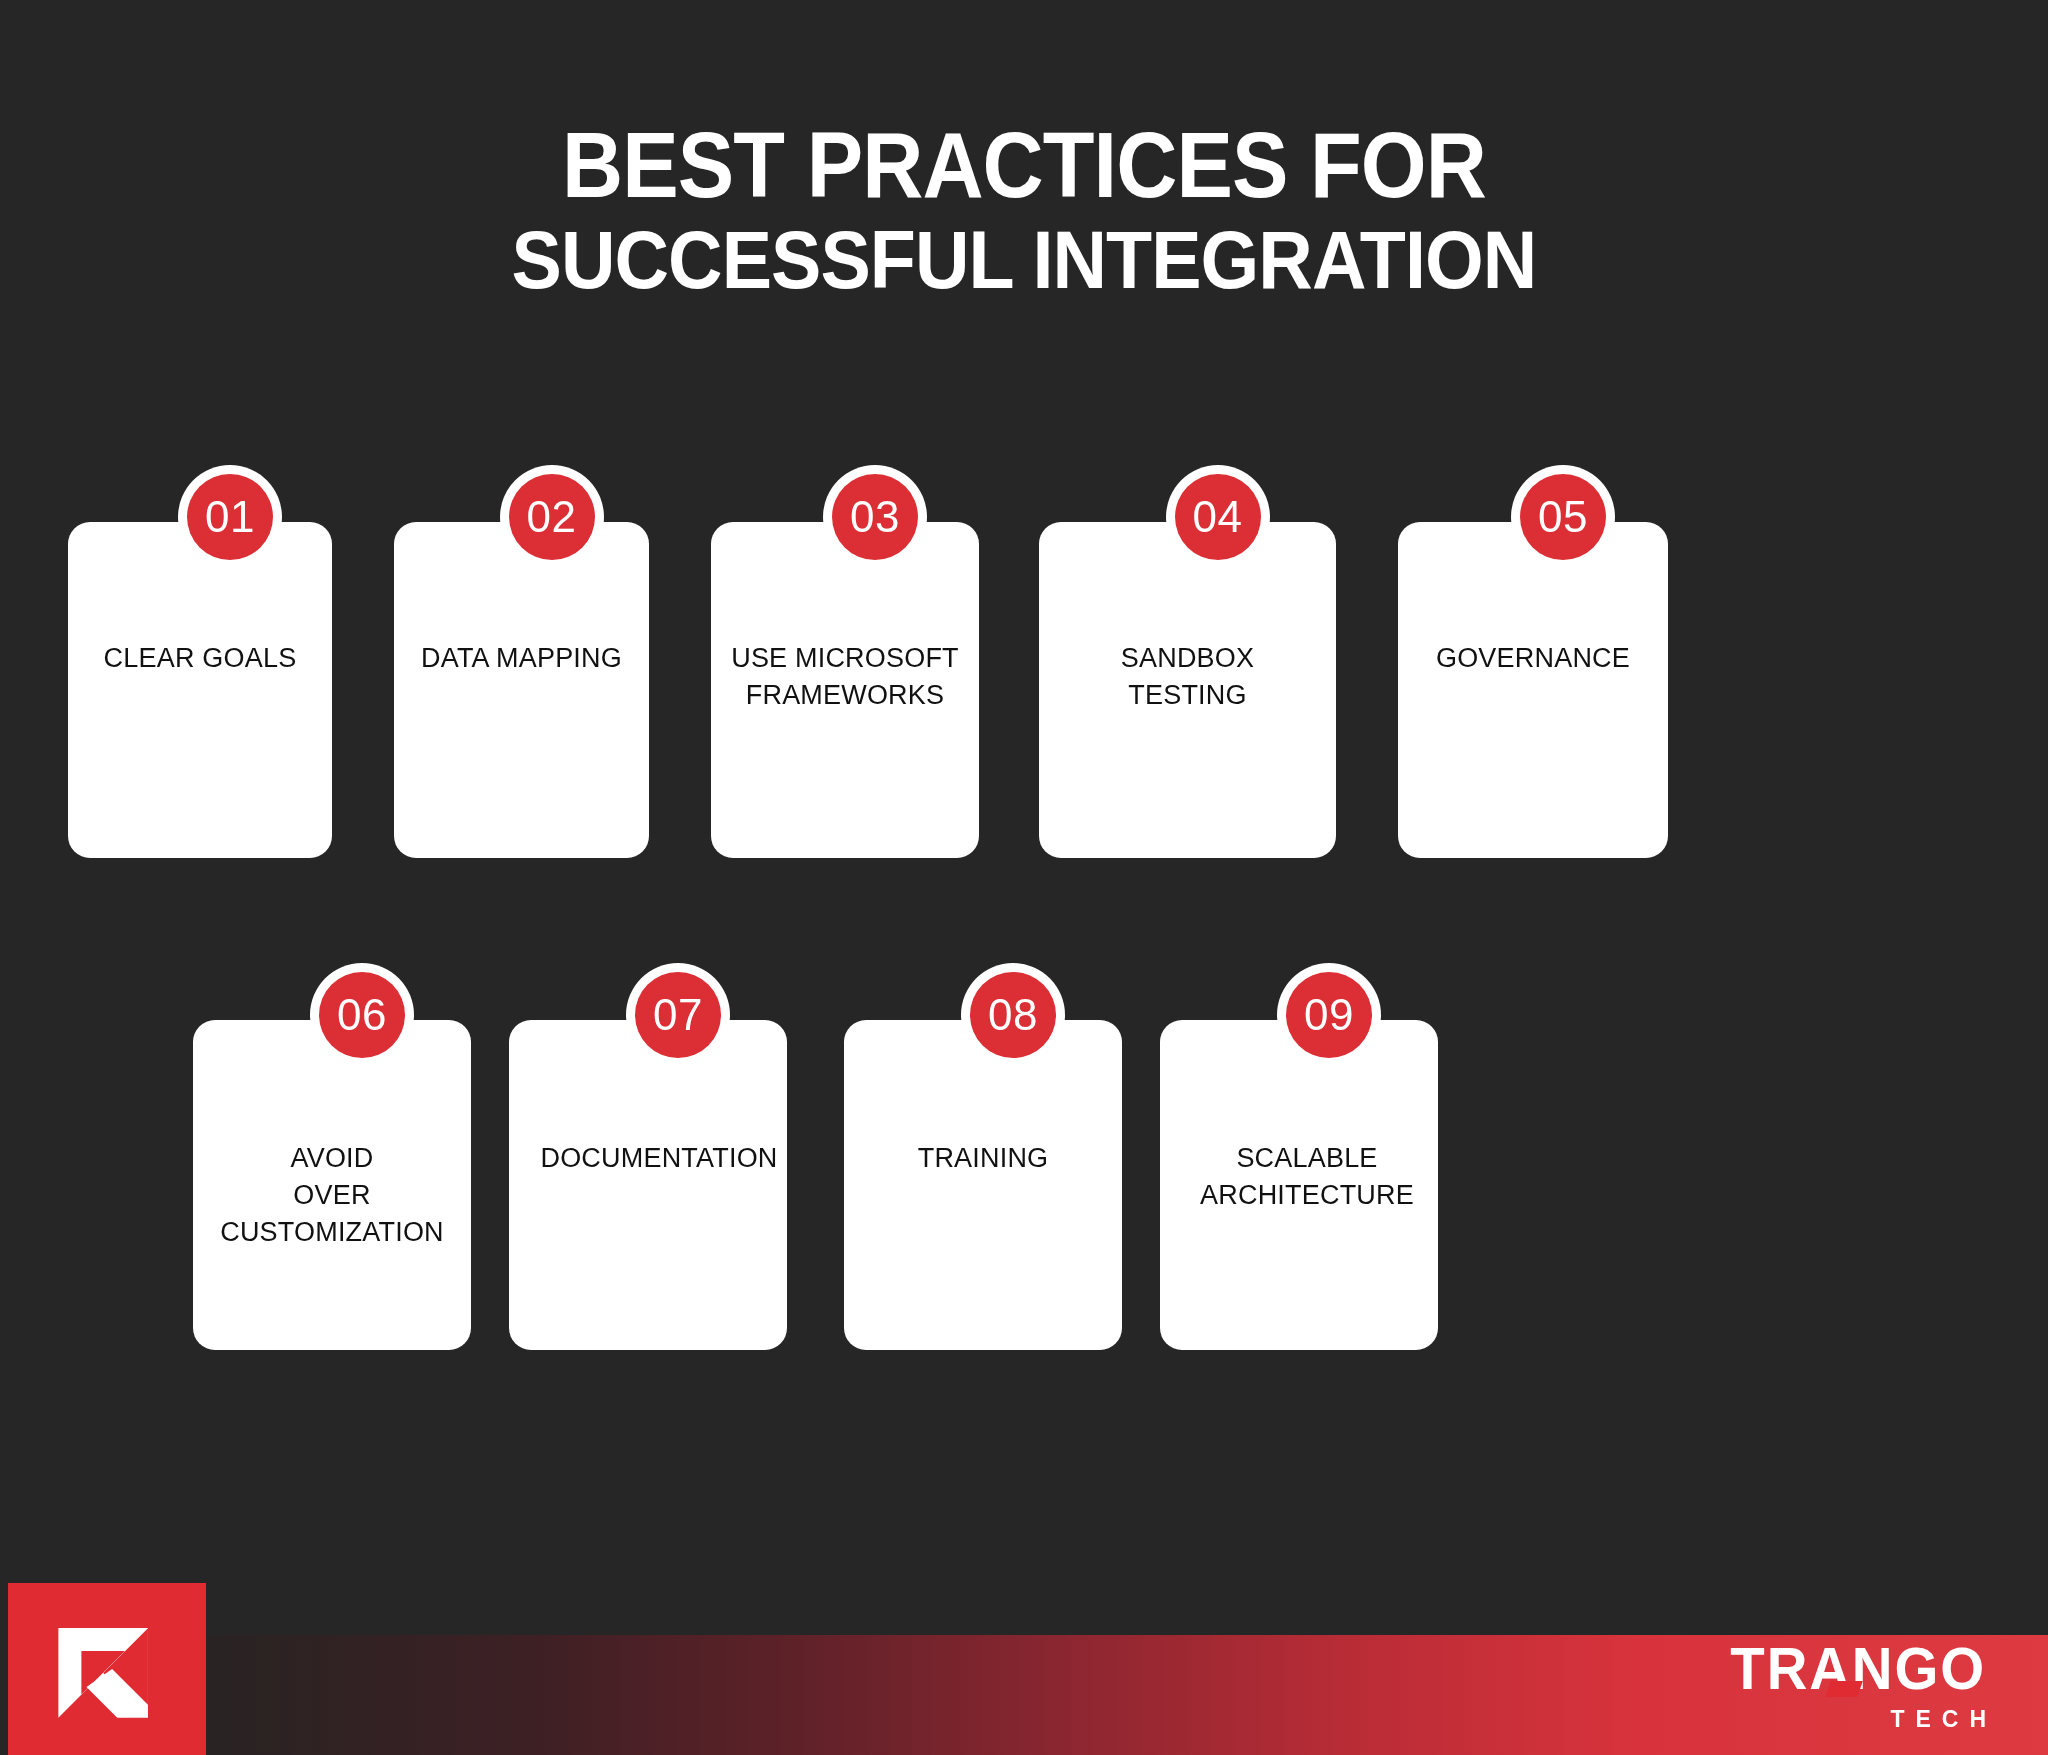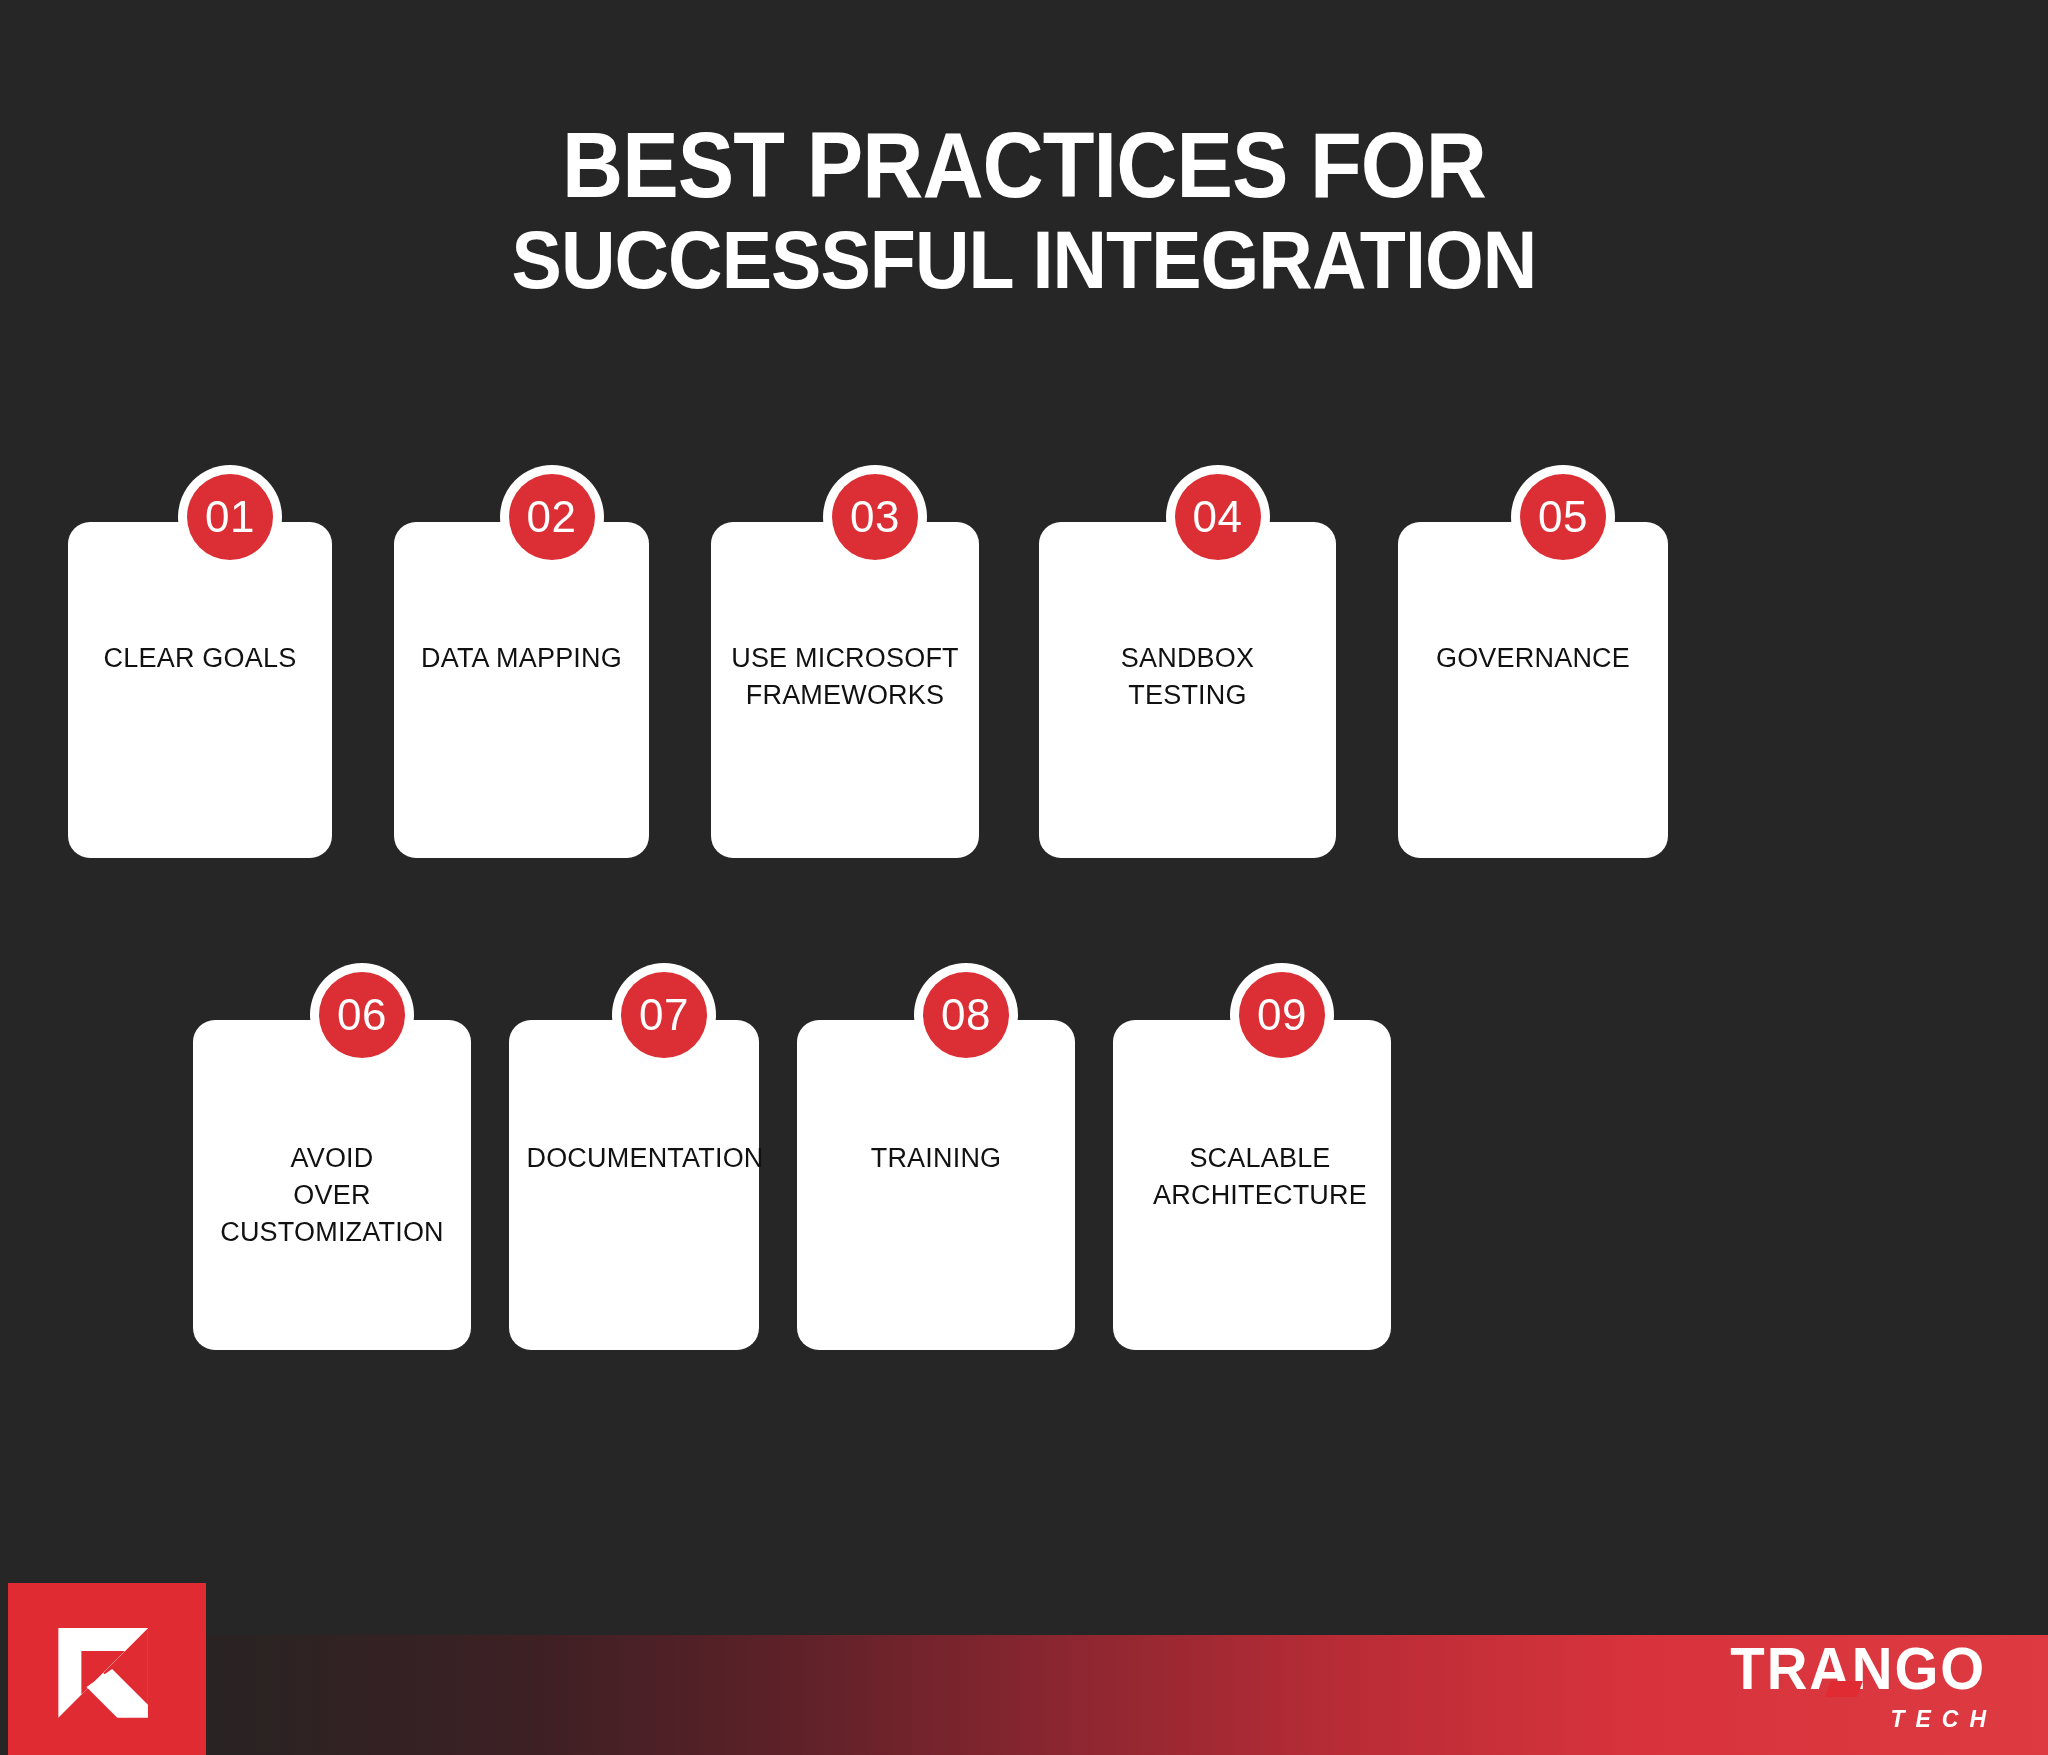--- a/index.html
+++ b/index.html
@@ -54,21 +54,21 @@
   .row-2 .card:last-child{ margin-right:0; }
 
   
   .row-1 .c1{ width:264px; margin-right:62px; }
   .row-1 .c2{ width:255px; margin-right:62px; }
   .row-1 .c3{ width:268px; margin-right:60px; }
   .row-1 .c4{ width:297px; margin-right:62px; }
   .row-1 .c5{ width:270px; margin-right:0; }
 
   .row-2 .c6{ width:278px; margin-right:38px; }
-  .row-2 .c7{ width:250px; margin-right:38px;padding-left:22px; }
+  .row-2 .c7{ width:278px; margin-right:57px;padding-left:22px; }
   .row-2 .c8{ width:278px; margin-right:38px; }
   .row-2 .c9{ width:278px; margin-right:0;padding-left:16px; }
 
   
   .badge{
     position:absolute;
     top:-57px;
     left:50%;
     margin-left:-22px;     
     width:104px; height:104px;
@@ -164,21 +164,20 @@
   }
   .brand-sub{
     color:#ffffff;
     font-size:23px;
     font-weight:700;
     letter-spacing:11px;
     line-height:1;
     margin-top:9px;
     margin-right:-11px;
     font-family:"Liberation Sans", sans-serif;
-    font-style:italic;
   }
 </style>
 </head>
 <body>
 
 <div class="title-block">
   <div class="title-line title-line-1">BEST PRACTICES FOR</div>
   <div class="title-line title-line-2">SUCCESSFUL INTEGRATION</div>
 </div>
 

